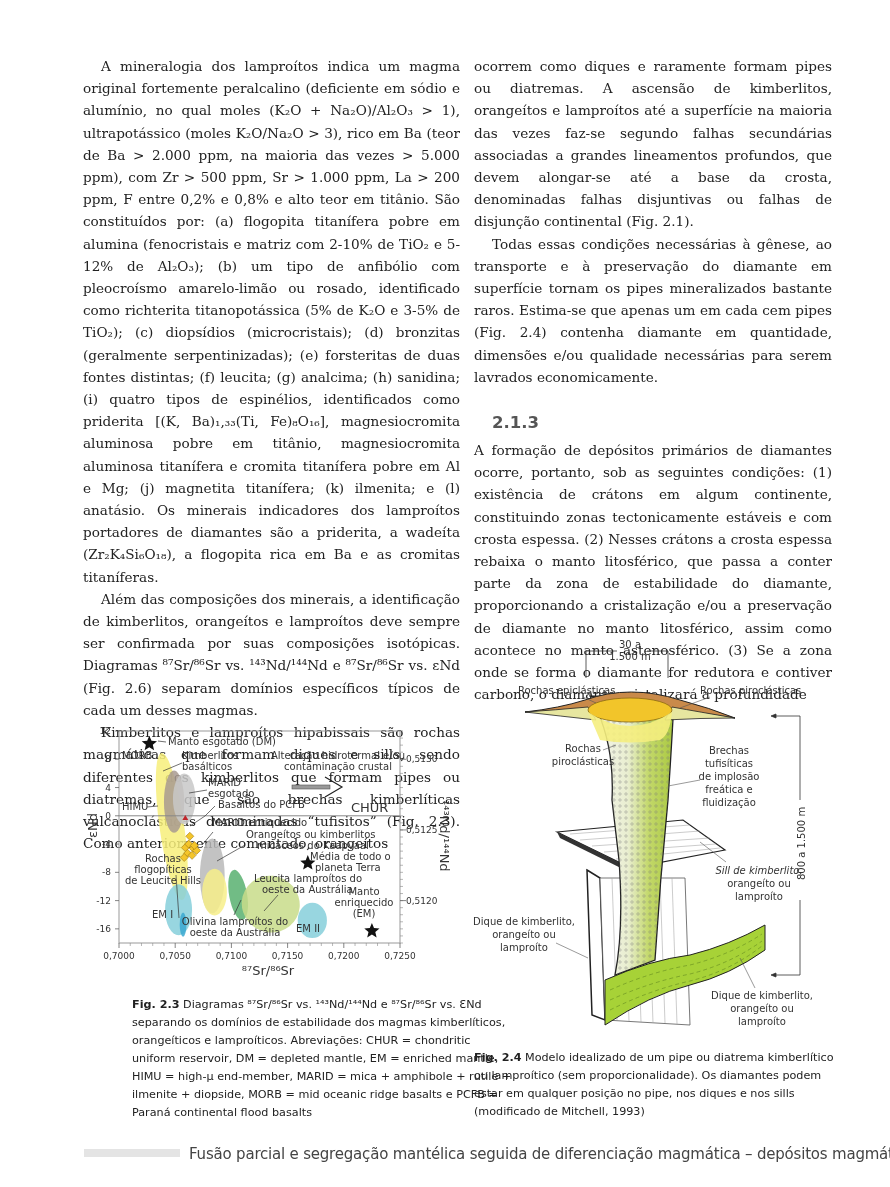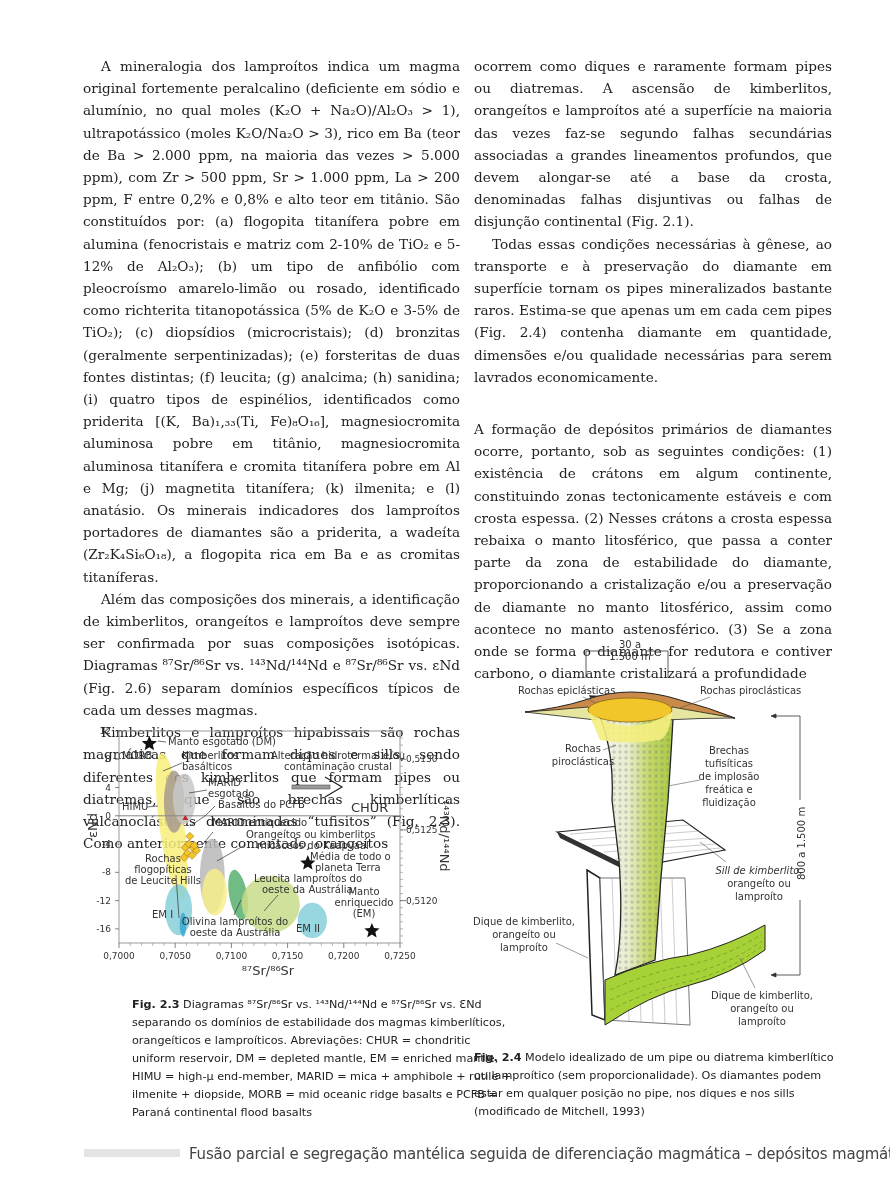--- a/index.html
+++ b/index.html
@@ -27,20 +27,21 @@
 <div id="left" class="col">
   <p class="ind">A mineralogia dos lamproítos indica um magma original fortemente peralcalino (deficiente em sódio e alumínio, no qual moles (K₂O + Na₂O)/Al₂O₃ &gt; 1), ultrapotássico (moles K₂O/Na₂O &gt; 3), rico em Ba (teor de Ba &gt; 2.000 ppm, na maioria das vezes &gt; 5.000 ppm), com Zr &gt; 500 ppm, Sr &gt; 1.000 ppm, La &gt; 200 ppm, F entre 0,2% e 0,8% e alto teor em titânio. São constituídos por: (a) flogopita titanífera pobre em alumina (fenocristais e matriz com 2-10% de TiO₂ e 5-12% de Al₂O₃); (b) um tipo de anfibólio com pleocroísmo amarelo-limão ou rosado, identificado como richterita titanopotássica (5% de K₂O e 3-5% de TiO₂); (c) diopsídios (microcristais); (d) bronzitas (geralmente serpentinizadas); (e) forsteritas de duas fontes distintas; (f) leucita; (g) analcima; (h) sanidina; (i) quatro tipos de espinélios, identificados como priderita [(K, Ba)₁,₃₃(Ti, Fe)₈O₁₆], magnesiocromita aluminosa pobre em titânio, magnesiocromita aluminosa titanífera e cromita titanífera pobre em Al e Mg; (j) magnetita titanífera; (k) ilmenita; e (l) anatásio. Os minerais indicadores dos lamproítos portadores de diamantes são a priderita, a wadeíta (Zr₂K₄Si₆O₁₈), a flogopita rica em Ba e as cromitas titaníferas.</p>
   <p class="ind">Além das composições dos minerais, a identificação de kimberlitos, orangeítos e lamproítos deve sempre ser confirmada por suas composições isotópicas. Diagramas ⁸⁷Sr/⁸⁶Sr vs. ¹⁴³Nd/¹⁴⁴Nd e ⁸⁷Sr/⁸⁶Sr vs. εNd (Fig. 2.6) separam domínios específicos típicos de cada um desses magmas.</p>
   <p class="ind">Kimberlitos e lamproítos hipabissais são rochas magmáticas que formam diques e sills, sendo diferentes dos kimberlitos que formam pipes ou diatremas, que são brechas kimberlíticas vulcanoclásticas denominadas “tufisitos” (Fig. 2.3). Como anteriormente comentado, orangeítos</p>
 </div>
 
 <div id="right" class="col">
   <p>ocorrem como diques e raramente formam pipes ou diatremas. A ascensão de kimberlitos, orangeítos e lamproítos até a superfície na maioria das vezes faz-se segundo falhas secundárias associadas a grandes lineamentos profundos, que devem alongar-se até a base da crosta, denominadas falhas disjuntivas ou falhas de disjunção continental (Fig. 2.1).</p>
   <p class="ind">Todas essas condições necessárias à gênese, ao transporte e à preservação do diamante em superfície tornam os pipes mineralizados bastante raros. Estima-se que apenas um em cada cem pipes (Fig. 2.4) contenha diamante em quantidade, dimensões e/ou qualidade necessárias para serem lavrados economicamente.</p>
   <p class="h2">
+    <span class="num">2.1.3</span>
   </p>
   <p>A formação de depósitos primários de diamantes ocorre, portanto, sob as seguintes condições: (1) existência de crátons em algum continente, constituindo zonas tectonicamente estáveis e com crosta espessa. (2) Nesses crátons a crosta espessa rebaixa o manto litosférico, que passa a conter parte da zona de estabilidade do diamante, proporcionando a cristalização e/ou a preservação de diamante no manto litosférico, assim como acontece no manto astenosférico. (3) Se a zona onde se forma o diamante for redutora e contiver carbono, o diamante cristalizará a profundidade</p>
 </div>
 
 <svg id="chart" width="400" height="280" style="position:absolute;left:70px;top:715px;" viewBox="70 715 400 280">
   <g id="fields">
       <ellipse cx="171.82800000000037" cy="826.4" rx="12.363999999999862" ry="74.19999999999993" fill="#f7ef7a" opacity="0.85" transform="rotate(-8 171.82800000000037 826.4)"></ellipse>
       <ellipse cx="174.07600000000014" cy="801.6666666666667" rx="10.1160000000001" ry="31.093333333333362" fill="#a89a90" opacity="0.85" transform="rotate(0 174.07600000000014 801.6666666666667)"></ellipse>
       <ellipse cx="184.19200000000023" cy="798.84" rx="11.240000000000009" ry="25.440000000000055" fill="#c8c8c8" opacity="0.85" transform="rotate(0 184.19200000000023 798.84)"></ellipse>
       <ellipse cx="212.29200000000088" cy="875.8666666666667" rx="12.363999999999862" ry="37.453333333333376" fill="#b8b8b8" opacity="0.85" transform="rotate(0 212.29200000000088 875.8666666666667)"></ellipse>

